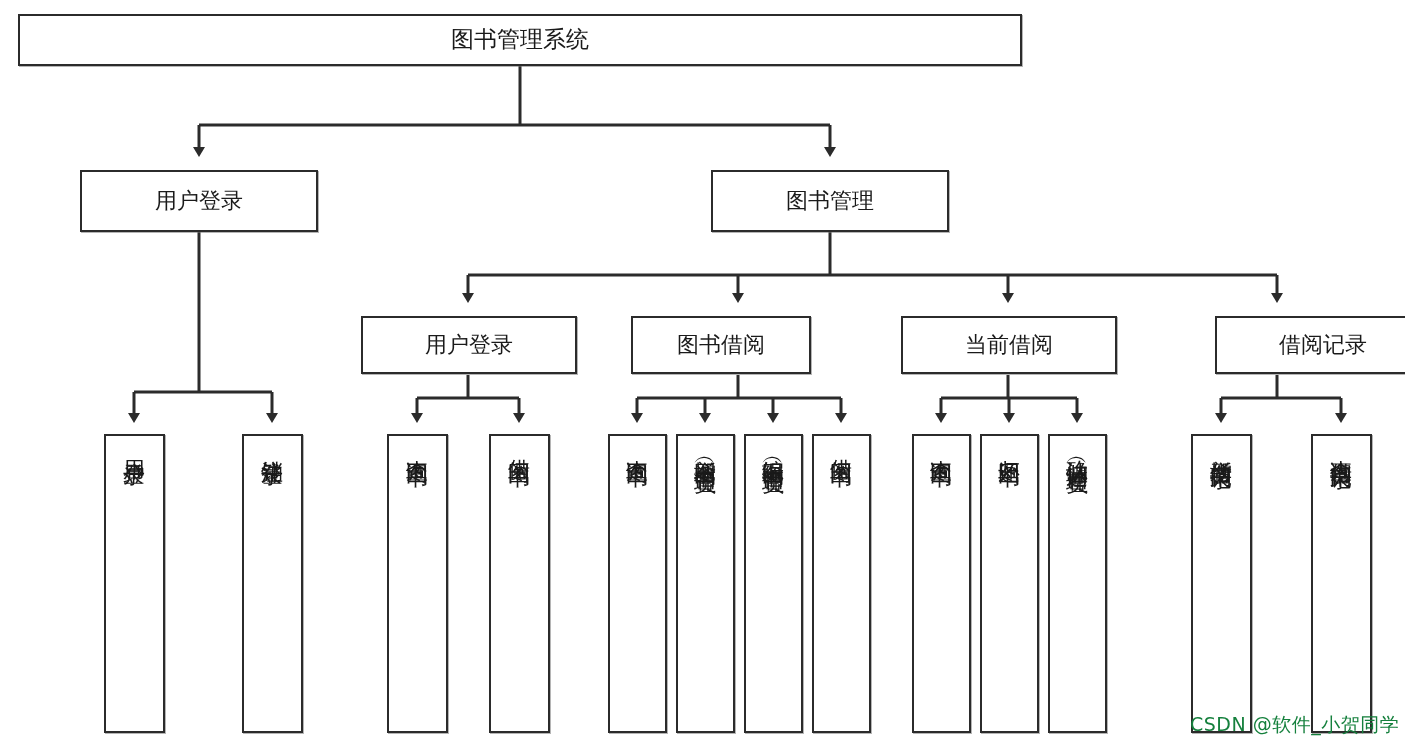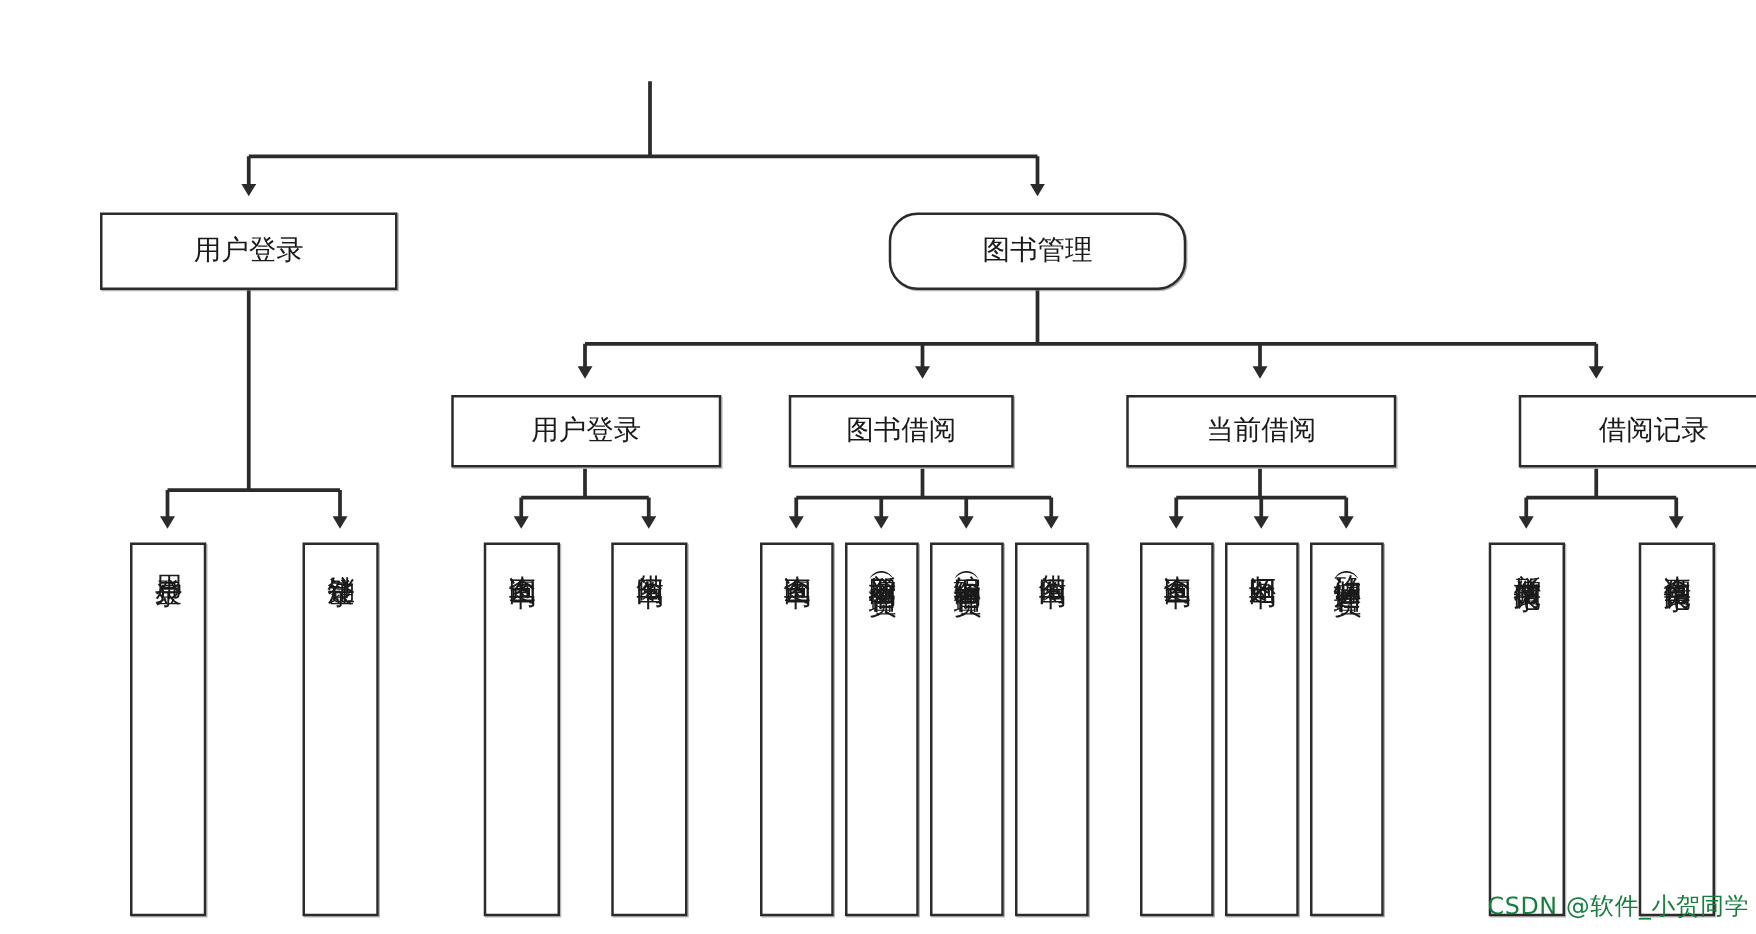--- a/index.html
+++ b/index.html
@@ -114,25 +114,28 @@
       <path d="M1009,398 L1009,414" marker-end="url(#arrow)"></path>
       <path d="M1077,398 L1077,414" marker-end="url(#arrow)"></path>
 
       <path d="M1277,375 L1277,398"></path>
       <path d="M1221,398 L1341,398"></path>
       <path d="M1221,398 L1221,414" marker-end="url(#arrow)"></path>
       <path d="M1341,398 L1341,414" marker-end="url(#arrow)"></path>
     </g>
   </svg>
 
+  <div class="node h root" style="left:18px; top:14px; width:1004px; height:52px;">
+    <span class="label">图书管理系统</span>
+  </div>
 
   <div class="node h" style="left:80px; top:170px; width:238px; height:62px;">
     <span class="label">用户登录</span>
   </div>
-  <div class="node h" style="left:711px; top:170px; width:238px; height:62px;border-radius:23px;">
+  <div class="node h" style="left:711px; top:170px; width:238px; height:62px;">
     <span class="label">图书管理</span>
   </div>
 
   <div class="node h" style="left:361px; top:316px; width:216px; height:58px;">
     <span class="label">用户登录</span>
   </div>
   <div class="node h" style="left:631px; top:316px; width:180px; height:58px;">
     <span class="label">图书借阅</span>
   </div>
   <div class="node h" style="left:901px; top:316px; width:216px; height:58px;">

